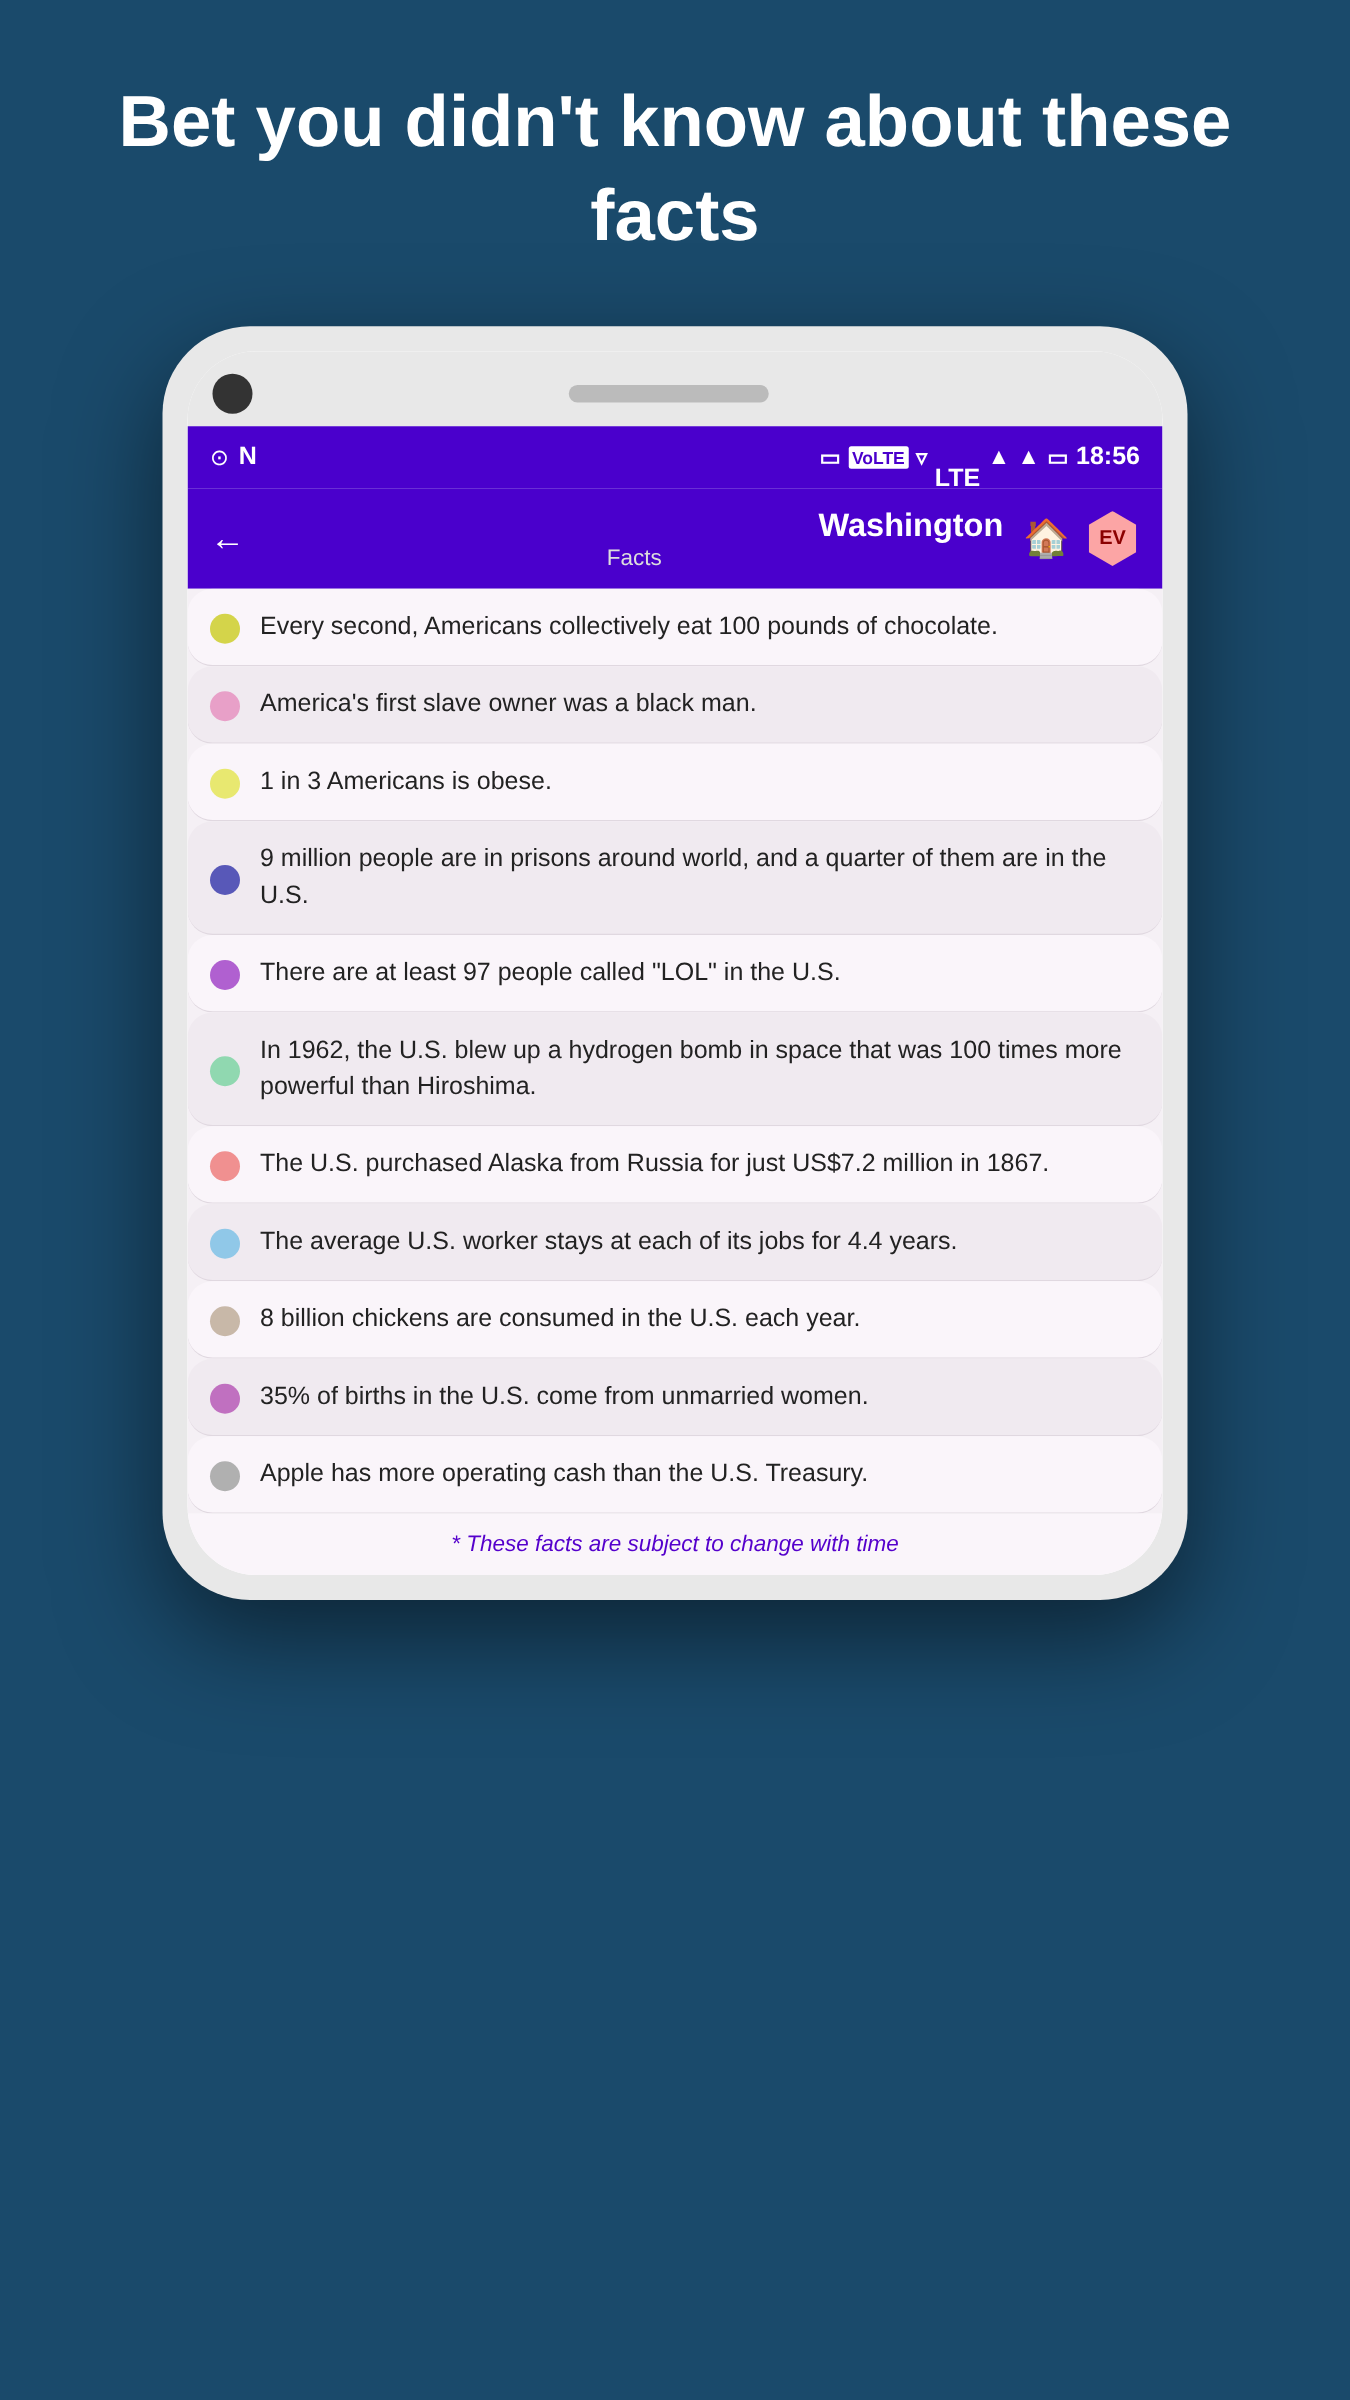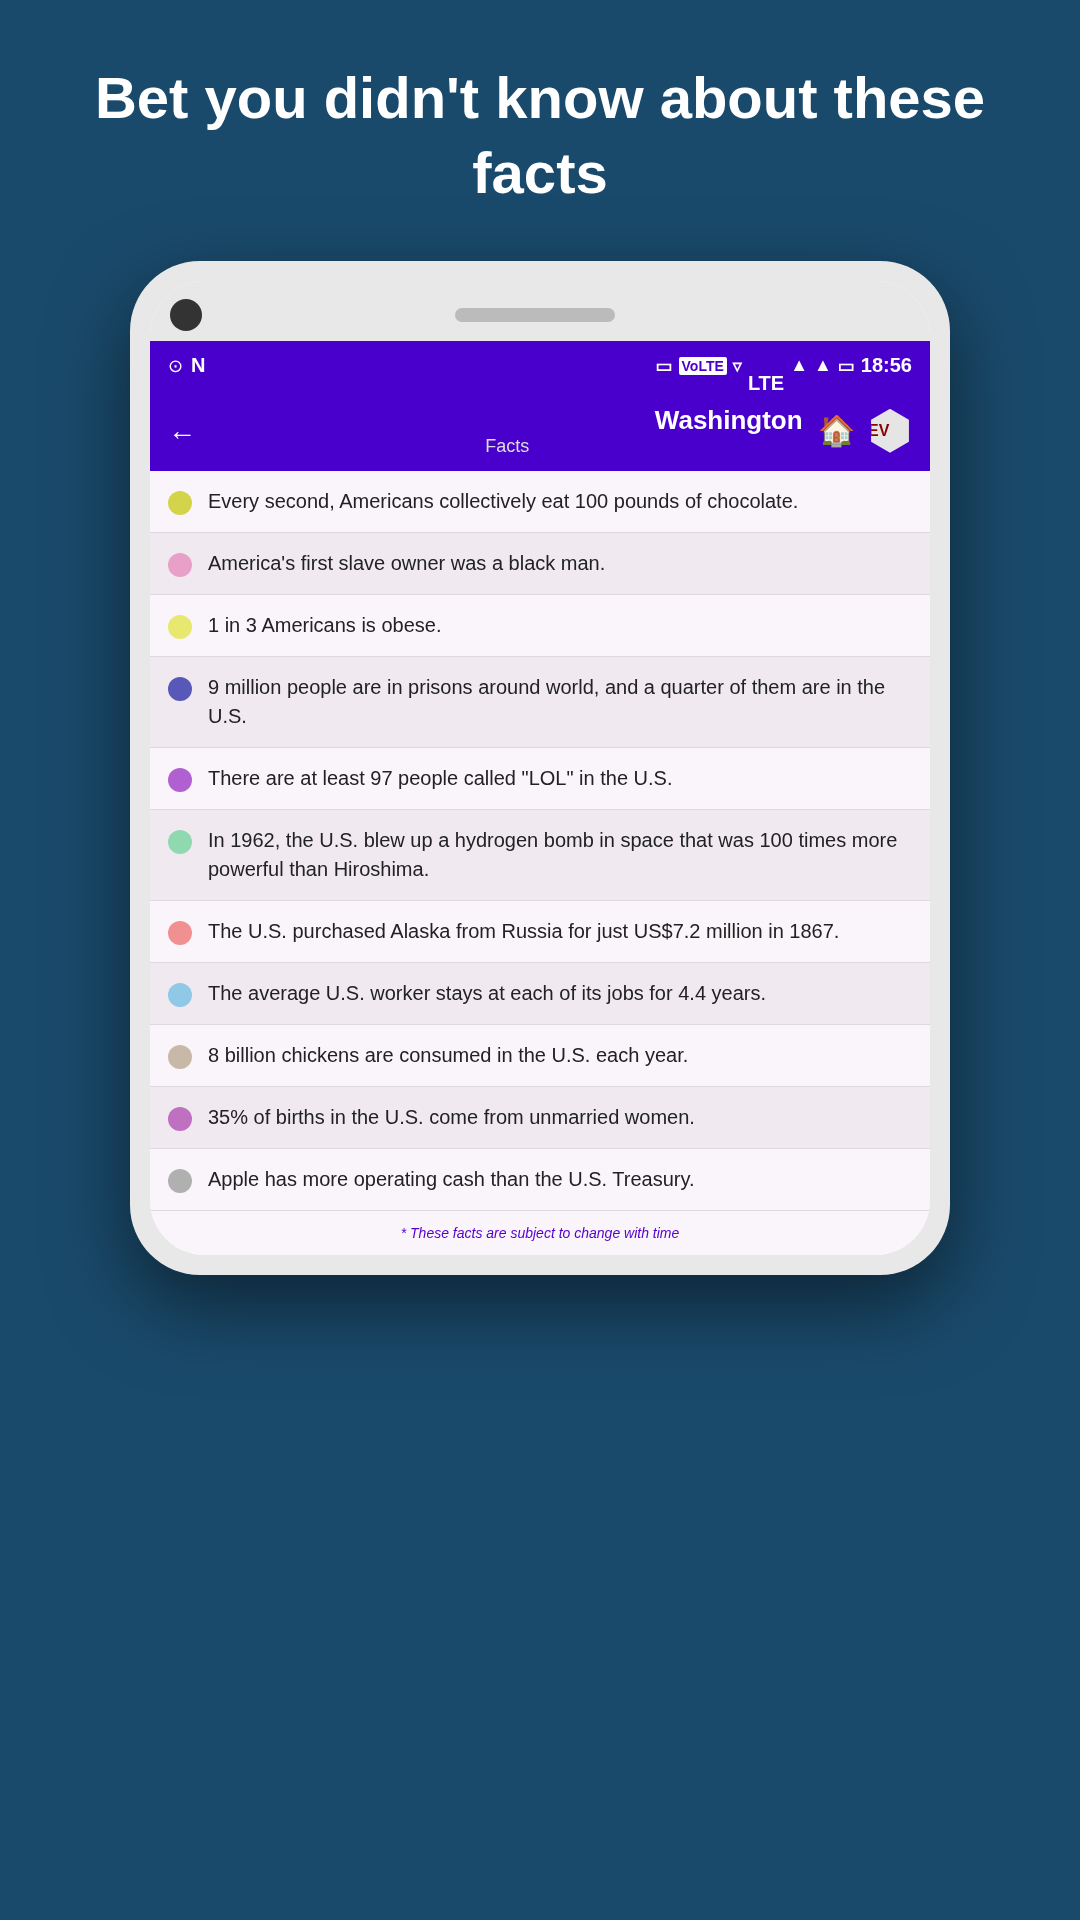--- a/index.html
+++ b/index.html
@@ -139,46 +139,47 @@
 
     .home-icon-btn {
       color: white;
       font-size: 30px;
       cursor: pointer;
     }
 
     .ev-badge {
       width: 44px;
       height: 44px;
-      background: #e5e5e5;
+      background: #fca5a5;
       clip-path: polygon(50% 0%, 93% 25%, 93% 75%, 50% 100%, 7% 75%, 7% 25%);
       display: flex;
       align-items: center;
-      justify-content: flex-start;
+      justify-content: center;
       position: relative;
     }
 
     .ev-badge-inner {
       color: #8B0000;
       font-size: 16px;
       font-weight: 900;
     }
 
     .facts-list {
       background: #f5f0f5;
       overflow-y: auto;
     }
 
     .fact-item {
       display: flex;
-      align-items: flex-start;
+      align-items: center;
       padding: 16px 18px;
       border-bottom: 1px solid #e0d8e0;
       gap: 16px;
       background: #faf5fa;
+      border-radius: 20px;
     }
 
     .fact-item:nth-child(even) {
       background: #f0eaf0;
     }
 
     .dot {
       width: 24px;
       height: 24px;
       border-radius: 50%;
@@ -189,21 +190,21 @@
     .fact-text {
       font-size: 20px;
       color: #222;
       line-height: 1.45;
       flex: 1;
     }
 
     .footer-note {
       text-align: center;
       padding: 14px 10px;
-      font-size: 14px;
+      font-size: 18px;
       font-style: italic;
       color: #5500cc;
       background: #faf5fa;
     }
 
     
     .volte-badge {
       background: white;
       color: #4a00cc;
       font-size: 14px;

